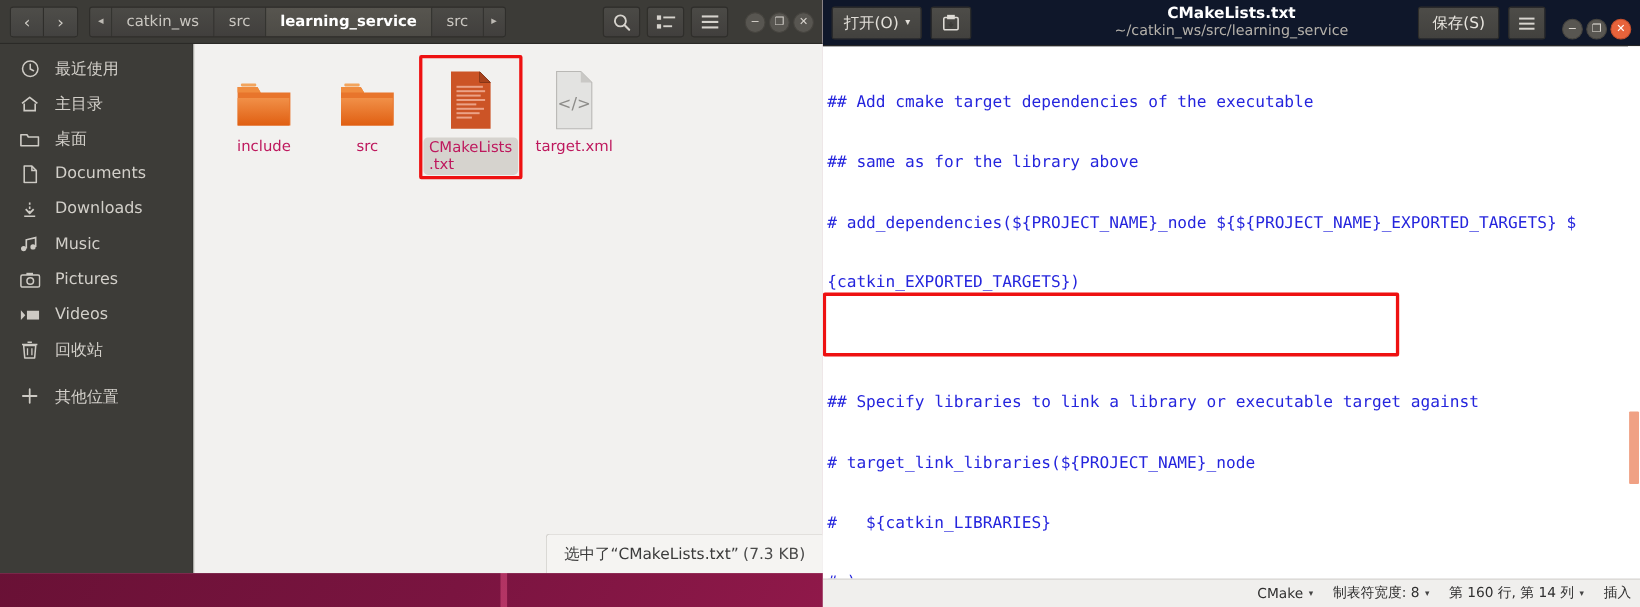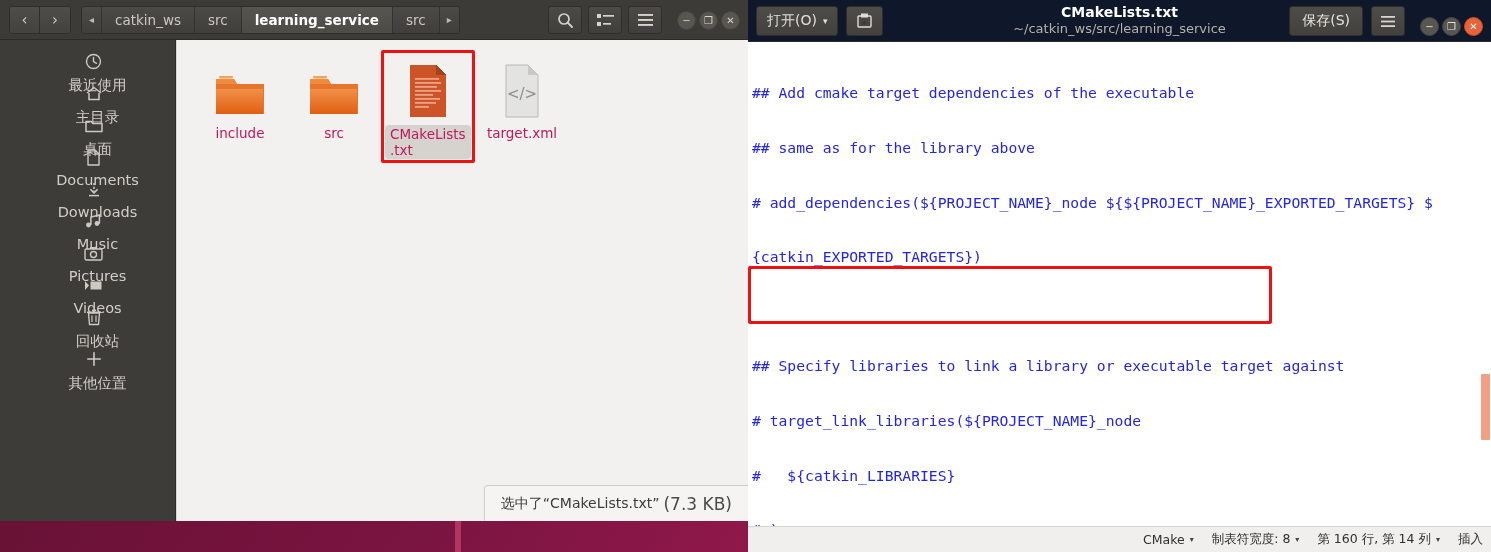--- a/index.html
+++ b/index.html
@@ -81,21 +81,21 @@
     background: #585651; border: 1px solid #46443f;
   }
 
   .fm-body { display: flex; height: 481px; }
   .fm-sidebar {
     width: 176px; background: #3d3c38; padding-top: 6px;
     border-right: 1px solid #2e2d2a;
   }
   .side-item {
     display: flex; align-items: center;
-    height: 32px; padding-left: 12px; color: #d2cfc9; font-size: 14.5px; flex-direction: column;
+    height: 32px; padding-left: 12px; color: #d2cfc9; font-size: 14.5px;
   }
   .side-item .ic {
     width: 30px; flex: 0 0 30px;
     display: flex; align-items: center; justify-content: center;
     color: #cdcac4;
   }
   .side-item .lb { margin-left: 8px; }
   .side-item.spaced { margin-top: 10px; }
 
   .fm-main {
@@ -123,21 +123,21 @@
 
   .fm-status {
     position: absolute; right: 0; bottom: 0;
     height: 36px; min-width: 252px;
     background: #f5f4f2;
     border-top: 1px solid #cfcdc9; border-left: 1px solid #cfcdc9;
     border-top-left-radius: 4px;
     display: flex; align-items: center; padding: 0 16px;
     font-size: 14px; color: #3b3b3b;
   }
-  .fm-status .sz { font-size: 17px; color: #4a4a4a; margin-left: 4px; }
+  .fm-status .sz { font-size: 14px; color: #4a4a4a; margin-left: 4px; }
 
   
   .ed {
     position: absolute; left: 748px; top: 0; width: 743px; height: 552px;
     background: #ffffff; overflow: hidden;
   }
   .ed-header {
     height: 42px; background: #0f172a; display: flex; align-items: center;
     position: relative; border-bottom: 1px solid #2a2926;
   }

